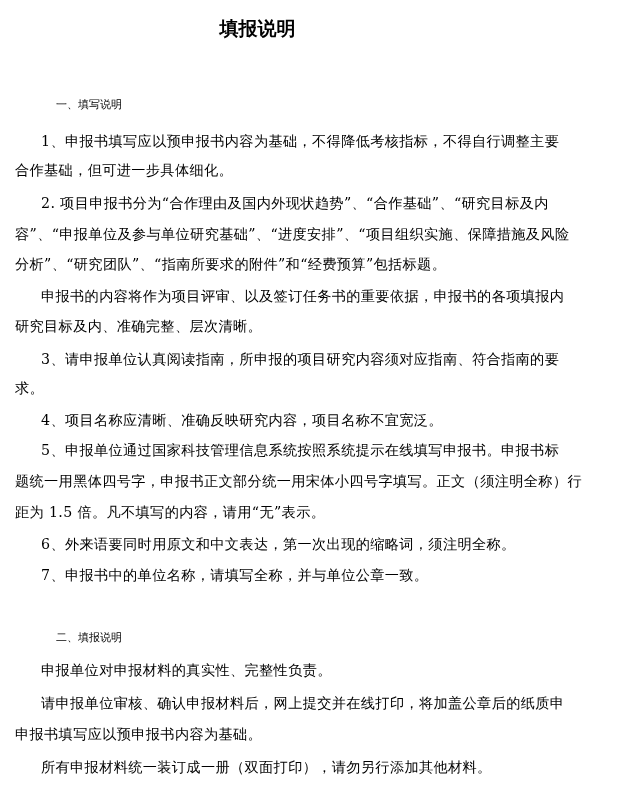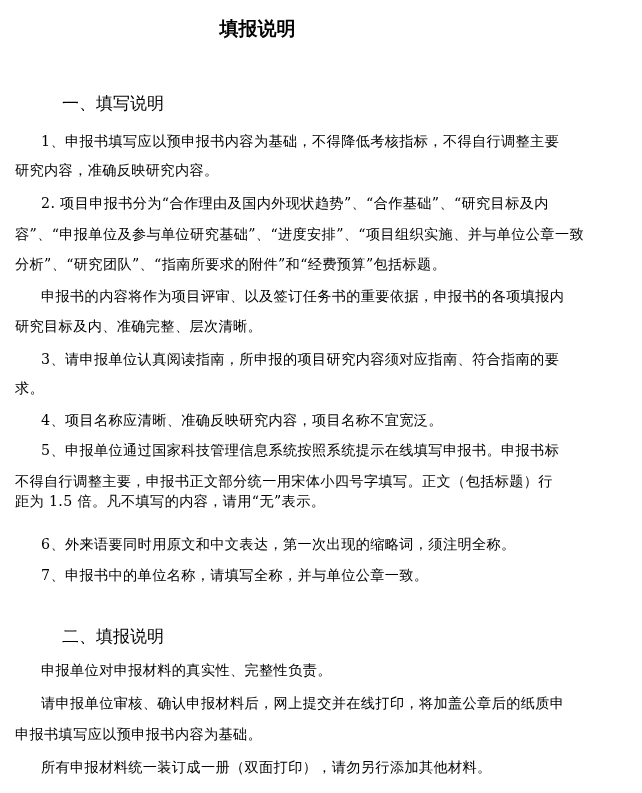--- a/index.html
+++ b/index.html
@@ -1,47 +1,47 @@
 <!DOCTYPE html>
 <html><head>
 <meta charset="utf-8">
 <style>
   html, body { margin:0; padding:0; background:#ffffff; }
   body { width:642px; height:793px; position:relative; overflow:hidden;
          font-family:"DejaVu Serif","Liberation Serif",serif; color:#000; }
   .title { position:absolute; left:0; width:515px; top:14px; text-align:center;
            font-family:"DejaVu Sans","Liberation Sans",sans-serif; font-weight:bold;
            font-size:19px; line-height:28px; }
-  .h2 { position:absolute; left:62px; font-family:Liberation Sans, sans-serif;
-        font-size:17px; line-height:24px; }
+  .h2 { position:absolute; left:56px; font-family:Liberation Sans, sans-serif;
+        font-size:11px; line-height:24px; }
   .line { position:absolute; left:15px; width:612px; font-size:14.2px; line-height:22px;
           white-space:nowrap; letter-spacing:0.35px; }
   .ind { left:41px; }
 </style>
 </head>
 <body>
 
 <div>
   <div class="title">填报说明</div>
 
   <div class="h2" style="top:92px">一、填写说明</div>
 
   <div class="line ind" style="top:130px">1、申报书填写应以预申报书内容为基础，不得降低考核指标，不得自行调整主要</div>
-  <div class="line" style="top:159px">研究内容，准确反映研究内容。</div>
+  <div class="line" style="top:159px">合作基础，但可进一步具体细化。</div>
   <div class="line ind" style="top:192px">2. 项目申报书分为“合作理由及国内外现状趋势”、“合作基础”、“研究目标及内</div>
-  <div class="line" style="top:223px">容”、“申报单位及参与单位研究基础”、“进度安排”、“项目组织实施、并与单位公章一致</div>
+  <div class="line" style="top:223px">容”、“申报单位及参与单位研究基础”、“进度安排”、“项目组织实施、保障措施及风险</div>
   <div class="line" style="top:253px">分析”、“研究团队”、“指南所要求的附件”和“经费预算”包括标题。</div>
   <div class="line ind" style="top:285px">申报书的内容将作为项目评审、以及签订任务书的重要依据，申报书的各项填报内</div>
   <div class="line" style="top:315px">研究目标及内、准确完整、层次清晰。</div>
   <div class="line ind" style="top:348px">3、请申报单位认真阅读指南，所申报的项目研究内容须对应指南、符合指南的要</div>
   <div class="line" style="top:377px">求。</div>
   <div class="line ind" style="top:409px">4、项目名称应清晰、准确反映研究内容，项目名称不宜宽泛。</div>
   <div class="line ind" style="top:439px">5、申报单位通过国家科技管理信息系统按照系统提示在线填写申报书。申报书标</div>
-  <div class="line" style="top:470px">不得自行调整主要，申报书正文部分统一用宋体小四号字填写。正文（包括标题）行</div>
-  <div class="line" style="top:490px">距为 1.5 倍。凡不填写的内容，请用“无”表示。</div>
+  <div class="line" style="top:470px">题统一用黑体四号字，申报书正文部分统一用宋体小四号字填写。正文（须注明全称）行</div>
+  <div class="line" style="top:501px">距为 1.5 倍。凡不填写的内容，请用“无”表示。</div>
   <div class="line ind" style="top:533px">6、外来语要同时用原文和中文表达，第一次出现的缩略词，须注明全称。</div>
   <div class="line ind" style="top:564px">7、申报书中的单位名称，请填写全称，并与单位公章一致。</div>
 
   <div class="h2" style="top:625px">二、填报说明</div>
 
   <div class="line ind" style="top:659px">申报单位对申报材料的真实性、完整性负责。</div>
   <div class="line ind" style="top:692px">请申报单位审核、确认申报材料后，网上提交并在线打印，将加盖公章后的纸质申</div>
   <div class="line" style="top:723px">申报书填写应以预申报书内容为基础。</div>
   <div class="line ind" style="top:756px">所有申报材料统一装订成一册（双面打印），请勿另行添加其他材料。</div>
 </div>

